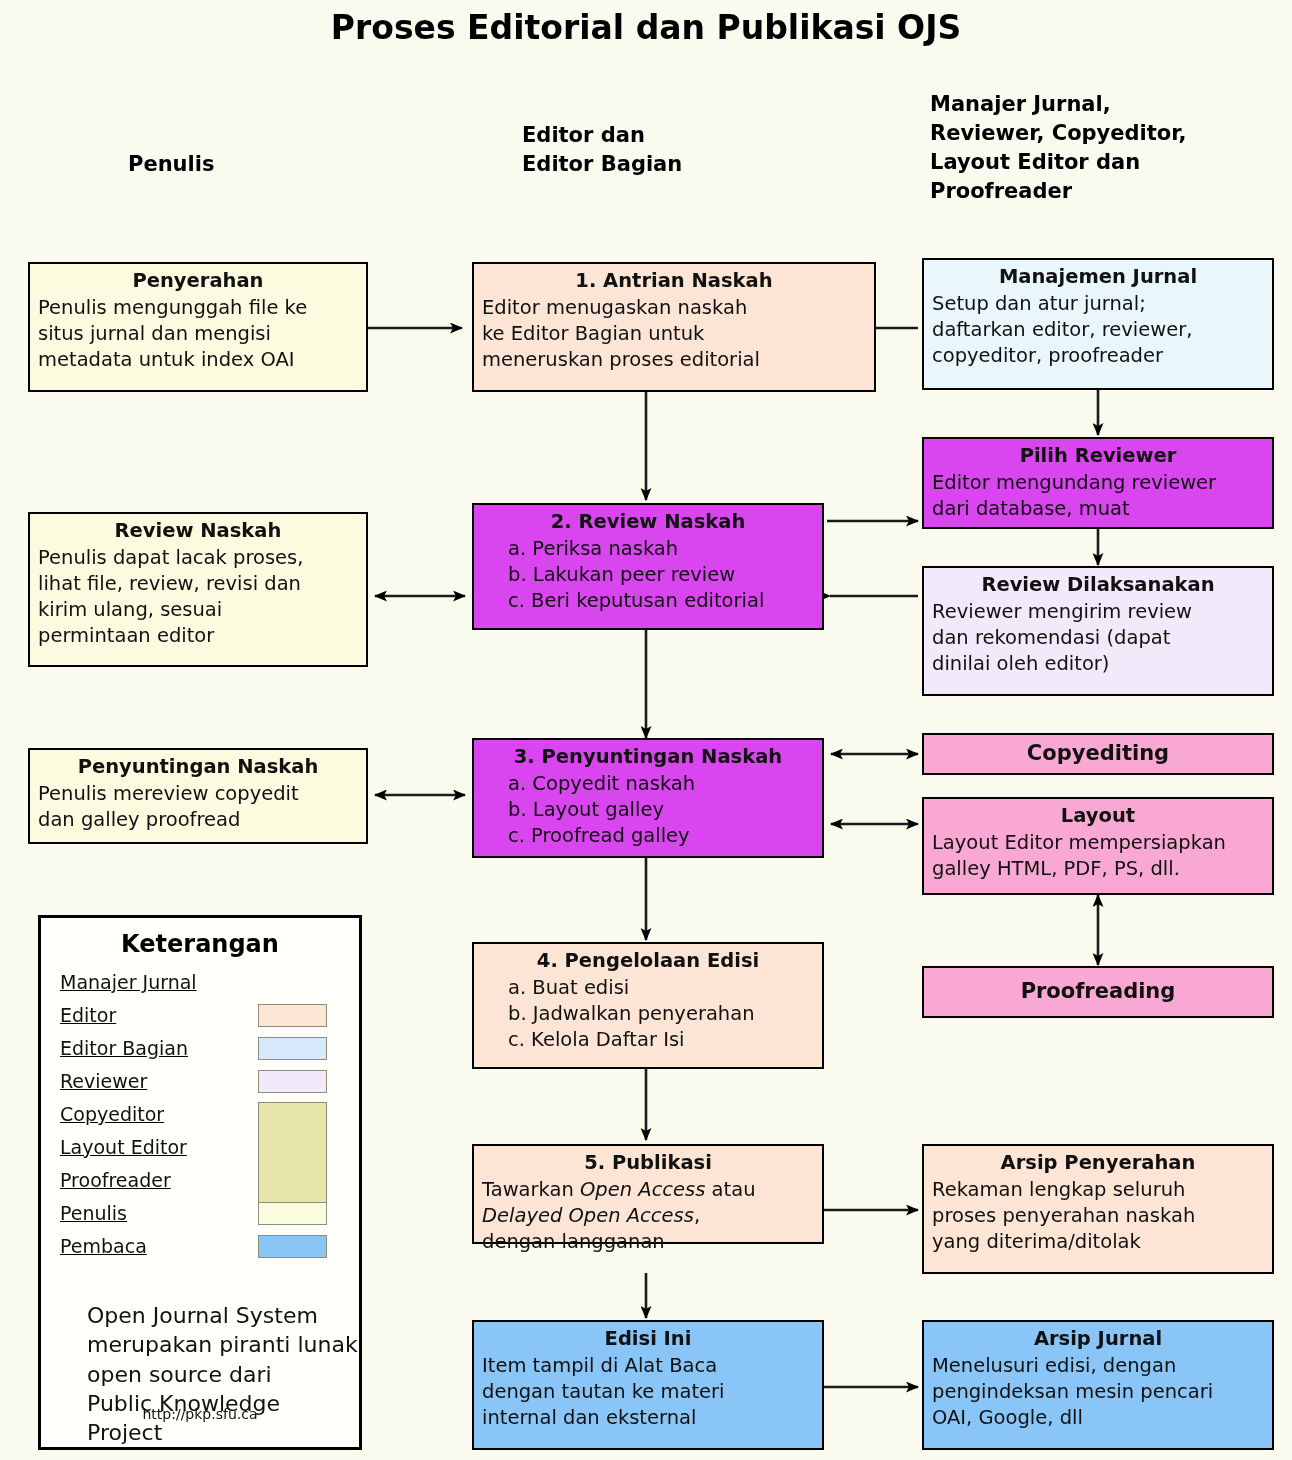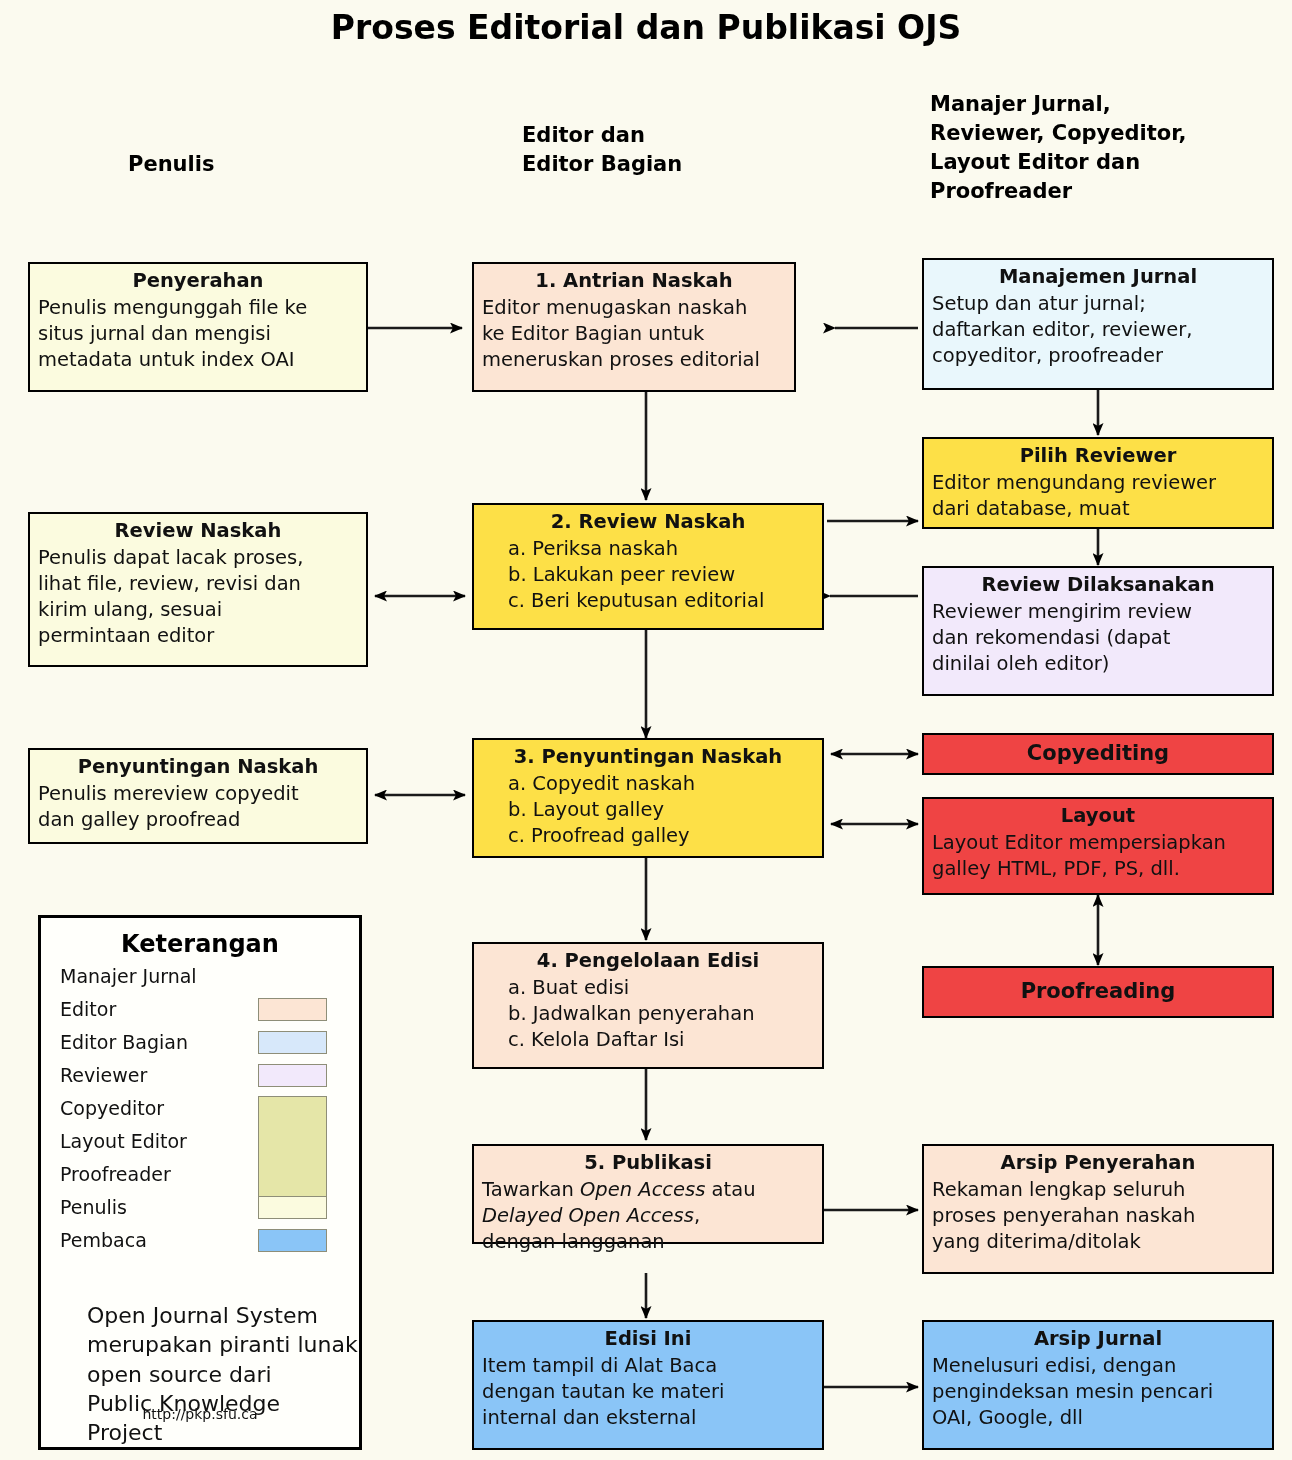--- a/index.html
+++ b/index.html
@@ -72,23 +72,23 @@
     align-items: center;
     justify-content: center;
   }
   .node.only-head .hd { margin-bottom: 0; font-size: 21px; }
 
   .node.list .bd { padding-left: 26px; }
 
   
   .c-author   { background: #fbfbdf; }
   .c-editor   { background: #fce5d4; }
-  .c-section  { background: #fde047; }
+  .c-section  { background: #d946ef; }
   .c-reviewer { background: #f2e9fb; }
-  .c-cle      { background: #ef4444; }
+  .c-cle      { background: #f9a8d4; }
   .c-reader   { background: #8ac5f7; }
   .c-jm       { background: #e9f7fc; }
 
   
   #legend {
     position: absolute;
     left: 38px;
     top: 915px;
     width: 324px;
     height: 535px;
@@ -97,21 +97,22 @@
     border: 3px solid #000;
   }
   #legend .lg-title {
     text-align: center;
     font-weight: bold;
     font-size: 24px;
     margin-top: 12px;
   }
   #legend .rows {
     position: relative;
-    margin-top: 2px;
+    margin-top: 8px;
+    text-decoration: underline;
   }
   #legend .lrow {
     position: relative;
     height: 33px;
     font-size: 19px;
     color: #111;
     padding-left: 19px;
     line-height: 33px;
     white-space: nowrap;
   }
@@ -206,21 +207,21 @@
 Layout Editor dan
 Proofreader</div>
 
   <div class="node c-author" style="left:28px; top:262px; width:340px; height:130px;">
     <span class="hd">Penyerahan</span>
     <span class="bd">Penulis mengunggah file ke
 situs jurnal dan mengisi
 metadata untuk index OAI</span>
   </div>
 
-  <div class="node c-editor" style="left:472px; top:262px; width:324px; height:130px;">
+  <div class="node c-editor" style="left:472px; top:262px; width:404px; height:130px;">
     <span class="hd">1. Antrian Naskah</span>
     <span class="bd">Editor menugaskan naskah
 ke Editor Bagian untuk
 meneruskan proses editorial</span>
   </div>
 
   <div class="node c-jm" style="left:922px; top:258px; width:352px; height:132px;">
     <span class="hd">Manajemen Jurnal</span>
     <span class="bd">Setup dan atur jurnal;
 daftarkan editor, reviewer,

